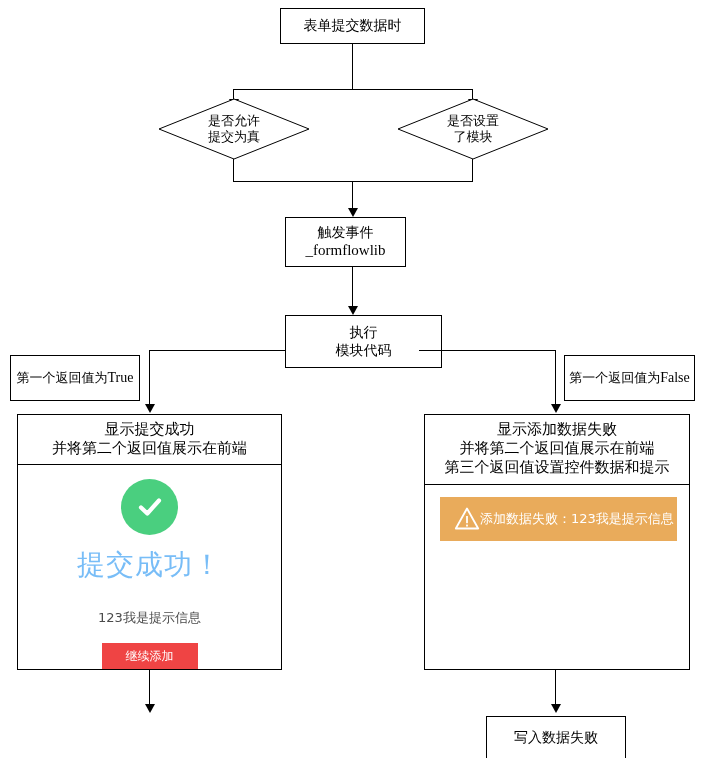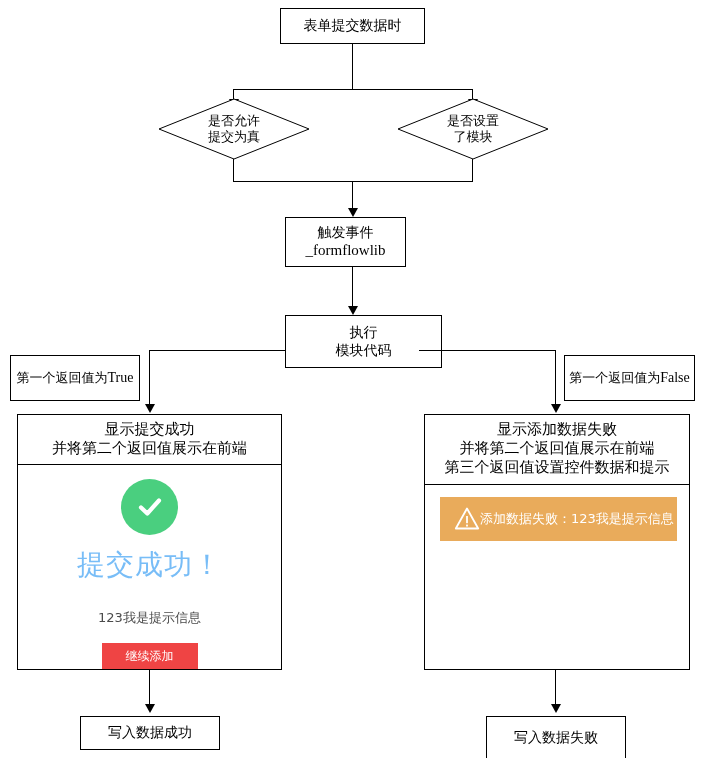--- a/index.html
+++ b/index.html
@@ -295,21 +295,18 @@
       </div>
     </div>
   </div>
 
   <div class="ln v" style="left:149px; top:670px; height:38px;"></div>
   <div class="arrow-down" style="left:145px; top:704px;"></div>
 
   <div class="ln v" style="left:555px; top:670px; height:38px;"></div>
   <div class="arrow-down" style="left:551px; top:704px;"></div>
 
-  <div class="node" style="left:80px; top:716px; width:140px; height:34px;">
-    <span>写入数据成功</span>
-  </div>
 
   <div class="node" style="left:486px; top:716px; width:140px; height:44px;">
     <span>写入数据失败</span>
   </div>
 
 </div>
 
 </body></html>

